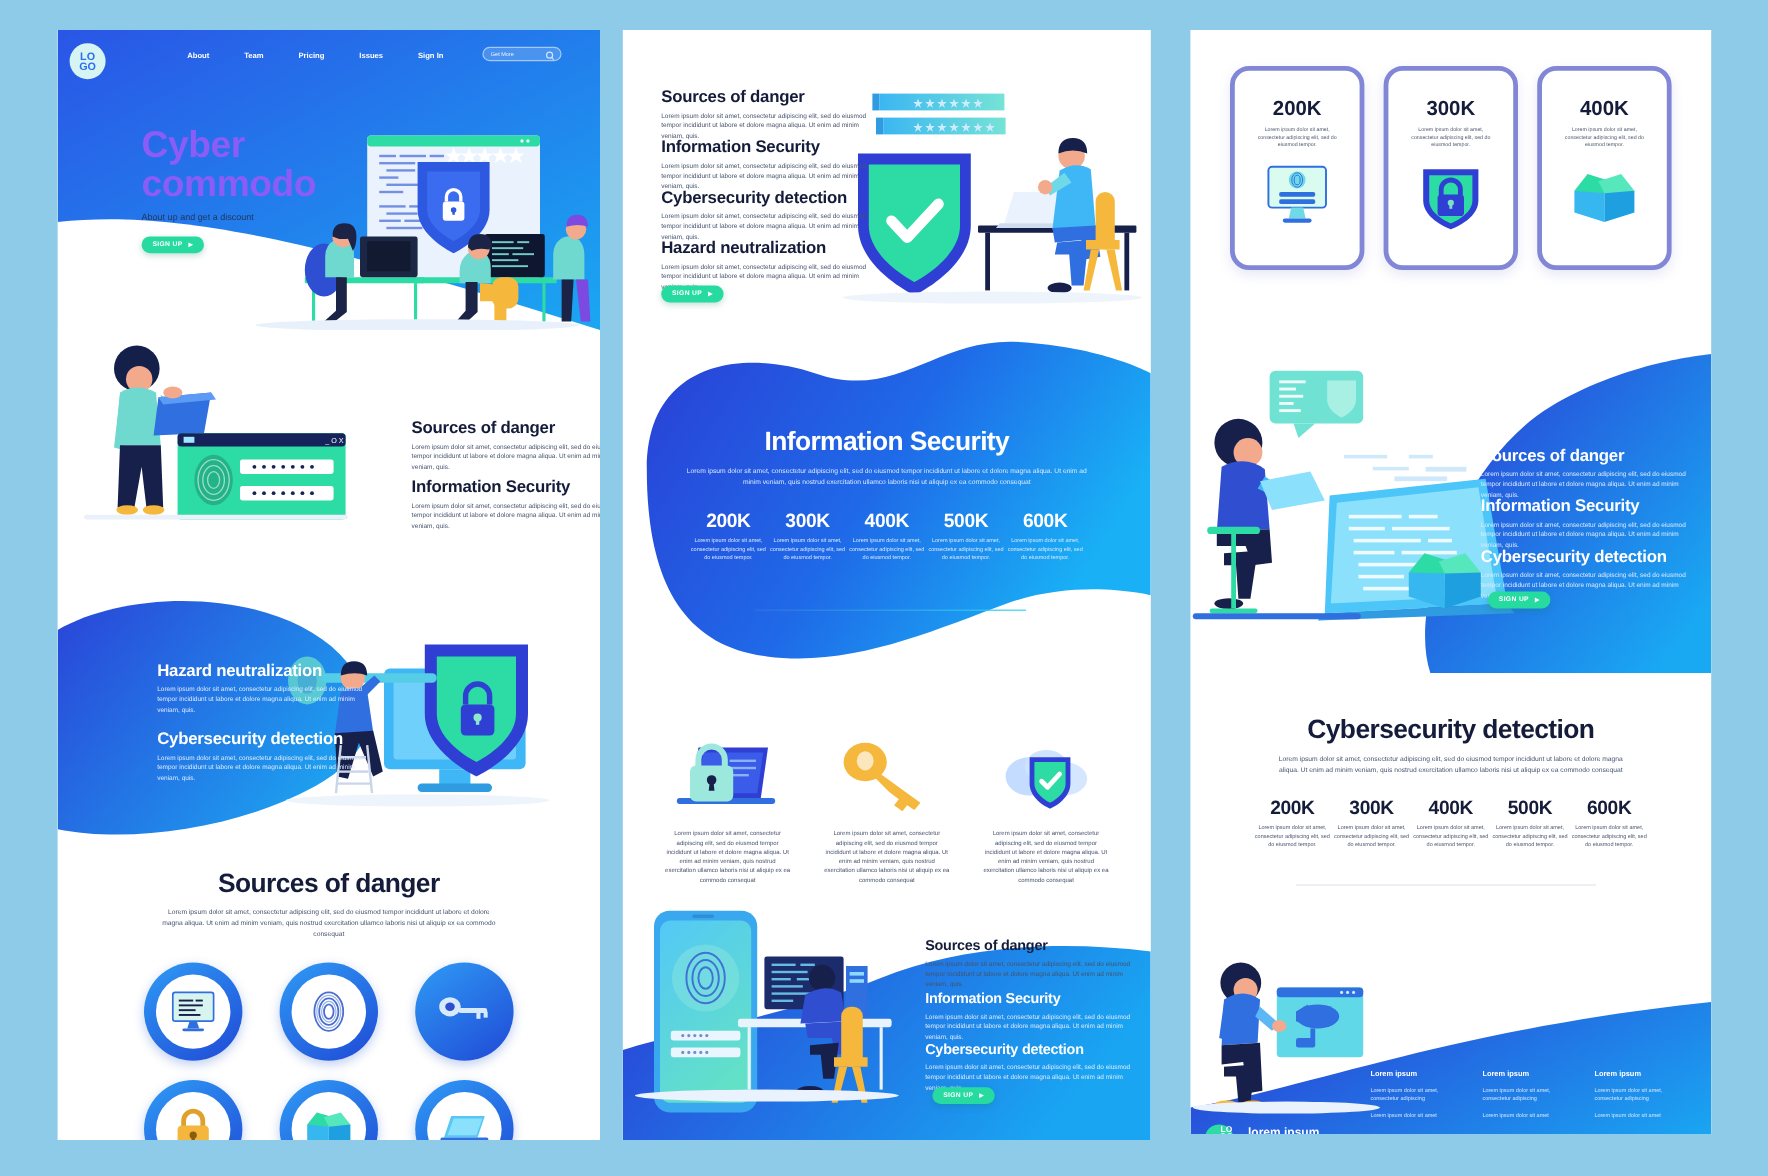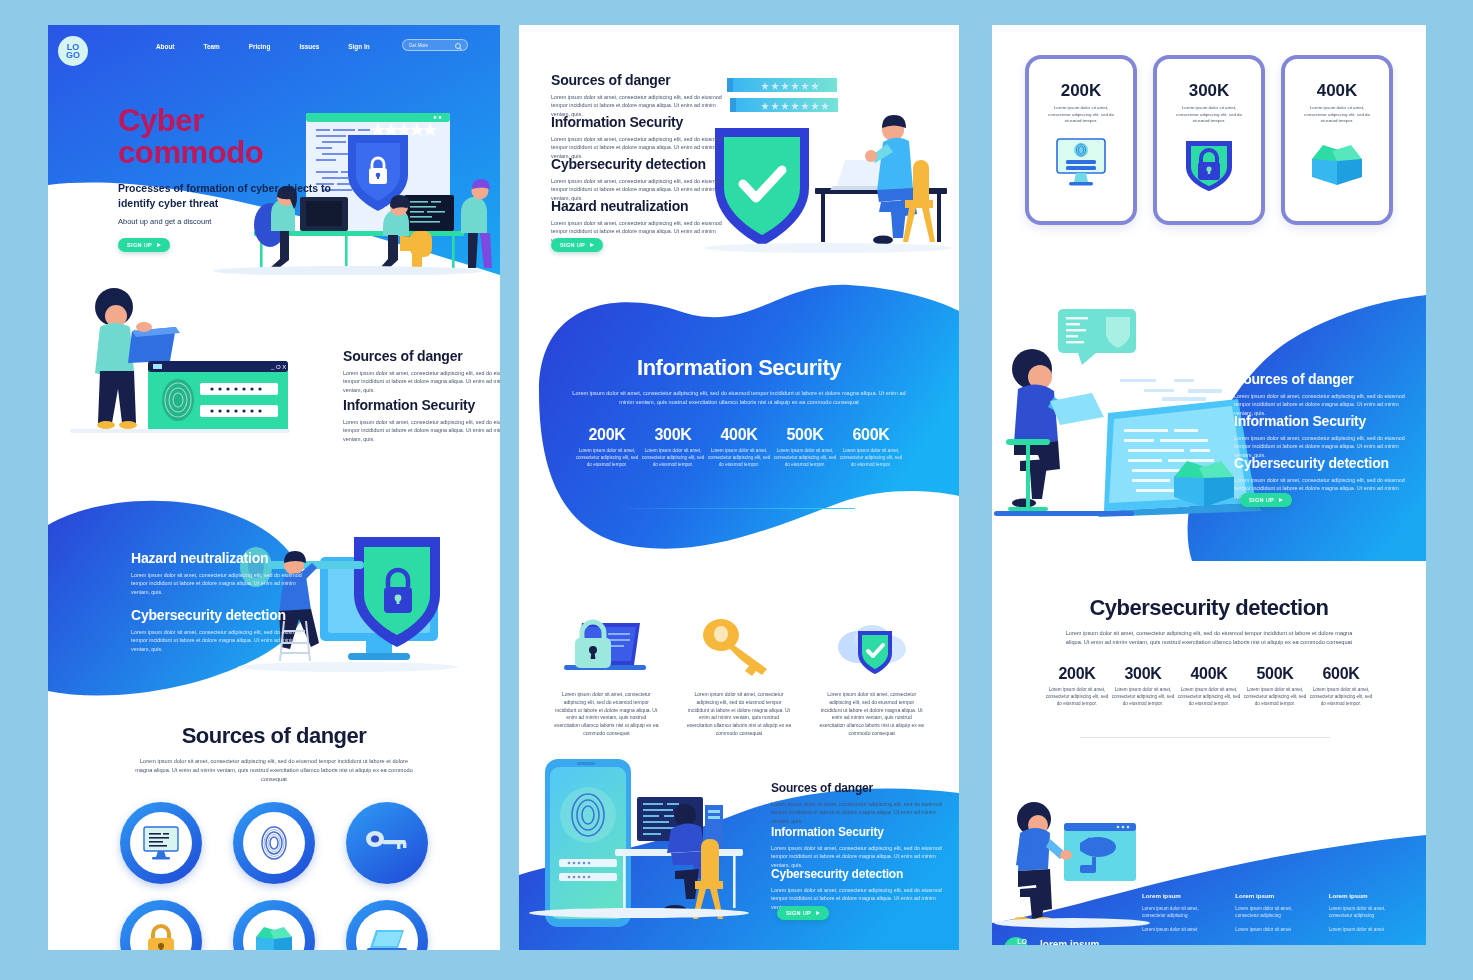--- a/index.html
+++ b/index.html
@@ -20,21 +20,21 @@
     padding-left: 32px;
   }
   #panel-1 { left: 48px;  top: 25px; width: 452px; height: 925px; }
   #panel-2 { left: 519px; top: 25px; width: 440px; height: 925px; }
   #panel-3 { left: 992px; top: 25px; width: 434px; height: 920px; }
 
   .sec { position: absolute; left: 0; width: 100%; overflow: hidden; }
 
   
   h1.hero {
-    font-size: 31px; font-weight: 700; color: #be185d; line-height: 1.04;
+    font-size: 31px; font-weight: 700; color: #8b5cf6; line-height: 1.04;
     letter-spacing: -0.4px;
   }
   .hero-sub {
     font-size: 10.5px; font-weight: 700; color: #10234f; line-height: 1.35;
     width: 215px; margin-top: 12px;
   }
   .hero-note { font-size: 7.5px; color: #21365e; margin-top: 7px; }
 
   h2.head-dark {
     font-size: 14px; font-weight: 700; color: #141c3a; letter-spacing: -0.2px;
@@ -268,21 +268,20 @@
         <span>Get More</span>
         <div class="search-ic"></div>
       </div>
     </div>
 
     <div style="position:absolute;left:70px;top:80px;">
       <h1 class="hero">
         <span>Cyber</span><br>
         <span>commodo</span>
       </h1>
-      <div class="hero-sub">Processes of formation of cyber objects to identify cyber threat</div>
       <div class="hero-note">About up and get a discount</div>
       <div class="signup" style="margin-top:12px;">
         <span>SIGN UP</span>
         <i class="tri"></i>
       </div>
     </div>
   </div>
 
   <div class="sec" style="top:258px;height:180px;">
     <svg class="layer" width="260" height="170" viewBox="0 0 260 170">

